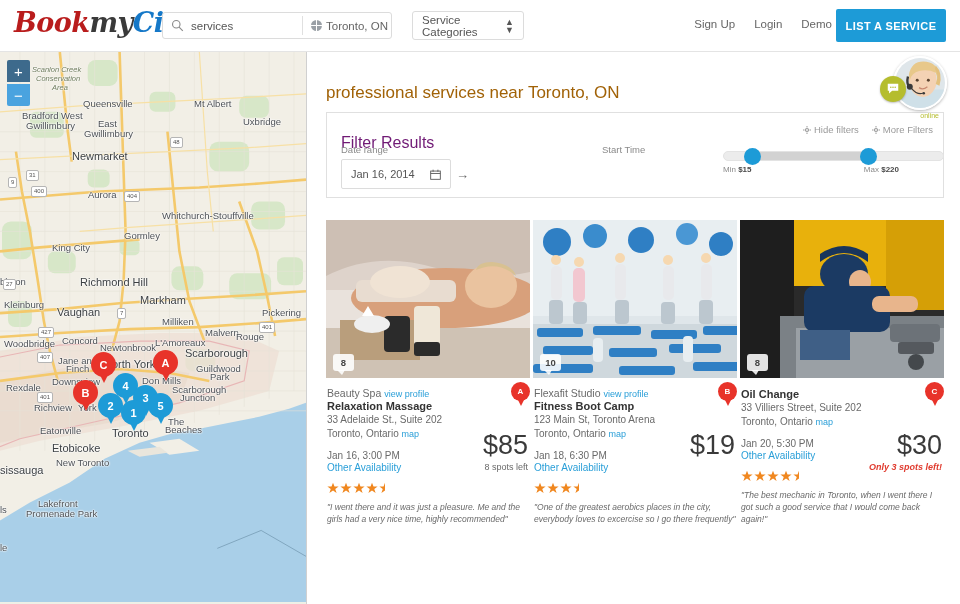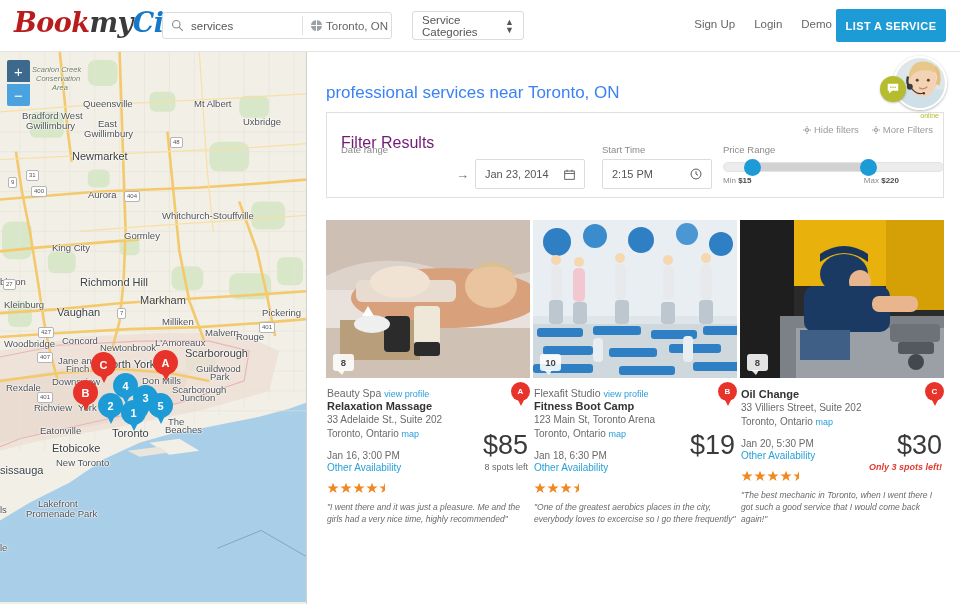--- a/index.html
+++ b/index.html
@@ -125,21 +125,21 @@
   .pin-blue .bubble { background: #1d9bd7; }
   .pin-blue .tail { border-top: 12px solid #1d9bd7; }
 
   
   .panel {
     position: absolute; left: 307px; top: 52px; width: 653px; height: 552px;
     background: #fff; overflow: hidden;
   }
   .panel-title {
     position: absolute; left: 19px; top: 31px;
-    font-size: 17px; color: #3b82f6; font-weight: normal;
+    font-size: 17px; color: #a16207; font-weight: normal;
   }
 
   .agent {
     position: absolute; right: 13px; top: 4px; width: 54px; height: 54px;
     border-radius: 50%; overflow: hidden; border: 2px solid #fff;
     box-shadow: 0 1px 3px rgba(0,0,0,.3); z-index: 30;
   }
   .agent-online {
     position: absolute; right: 21px; top: 60px; font-size: 7px; color: #b5bd2e; z-index: 30;
   }
@@ -529,50 +529,39 @@
             <line x1="0" y1="8" x2="3" y2="8"></line>
               <line x1="13" y1="8" x2="16" y2="8"></line>
           </g>
         </svg>
         <span>More Filters</span>
       </span>
     </div>
 
     <div class="fgroup" style="left:14px;">
       <span class="flabel">Date range</span>
-    </div>
-
-    <div class="arrow-between">→</div>
-
-    <div class="fgroup" style="left:148px; top:31px;">
-      <span class="flabel" style="visibility:hidden;">.</span>
       <div class="finput" style="width:110px;">
-        <span>Jan 23, 2014</span>
+        <span>Jan 16, 2014</span>
         <svg width="11" height="11" viewBox="0 0 16 16">
           <rect x="1" y="3" width="14" height="12" fill="none" stroke="#555" stroke-width="1.3"></rect>
           <line x1="1" y1="6.5" x2="15" y2="6.5" stroke="#555" stroke-width="1.3"></line>
           <line x1="4.5" y1="1" x2="4.5" y2="4" stroke="#555" stroke-width="1.3"></line>
           <line x1="11.5" y1="1" x2="11.5" y2="4" stroke="#555" stroke-width="1.3"></line>
         </svg>
       </div>
     </div>
 
+    <div class="arrow-between">→</div>
+
+
     <div class="fgroup" style="left:275px;">
       <span class="flabel">Start Time</span>
-      <div class="finput" style="width:110px;">
-        <span>2:15 PM</span>
-        <svg width="12" height="12" viewBox="0 0 16 16">
-          <circle cx="8" cy="8" r="6.6" fill="none" stroke="#555" stroke-width="1.3"></circle>
-          <path d="M8 4.2 V8 L10.6 9.6" fill="none" stroke="#555" stroke-width="1.3"></path>
-        </svg>
-      </div>
     </div>
 
     <div class="fgroup" style="left:396px;">
-      <span class="flabel">Price Range</span>
       <div class="slider-track">
         <div class="slider-fill"></div>
         <div class="slider-h" style="left:20px;"></div>
         <div class="slider-h" style="left:136px;"></div>
       </div>
       <div class="slider-minmax">
         <span>
           <span>Min</span> <b>$15</b>
         </span>
         <span>

